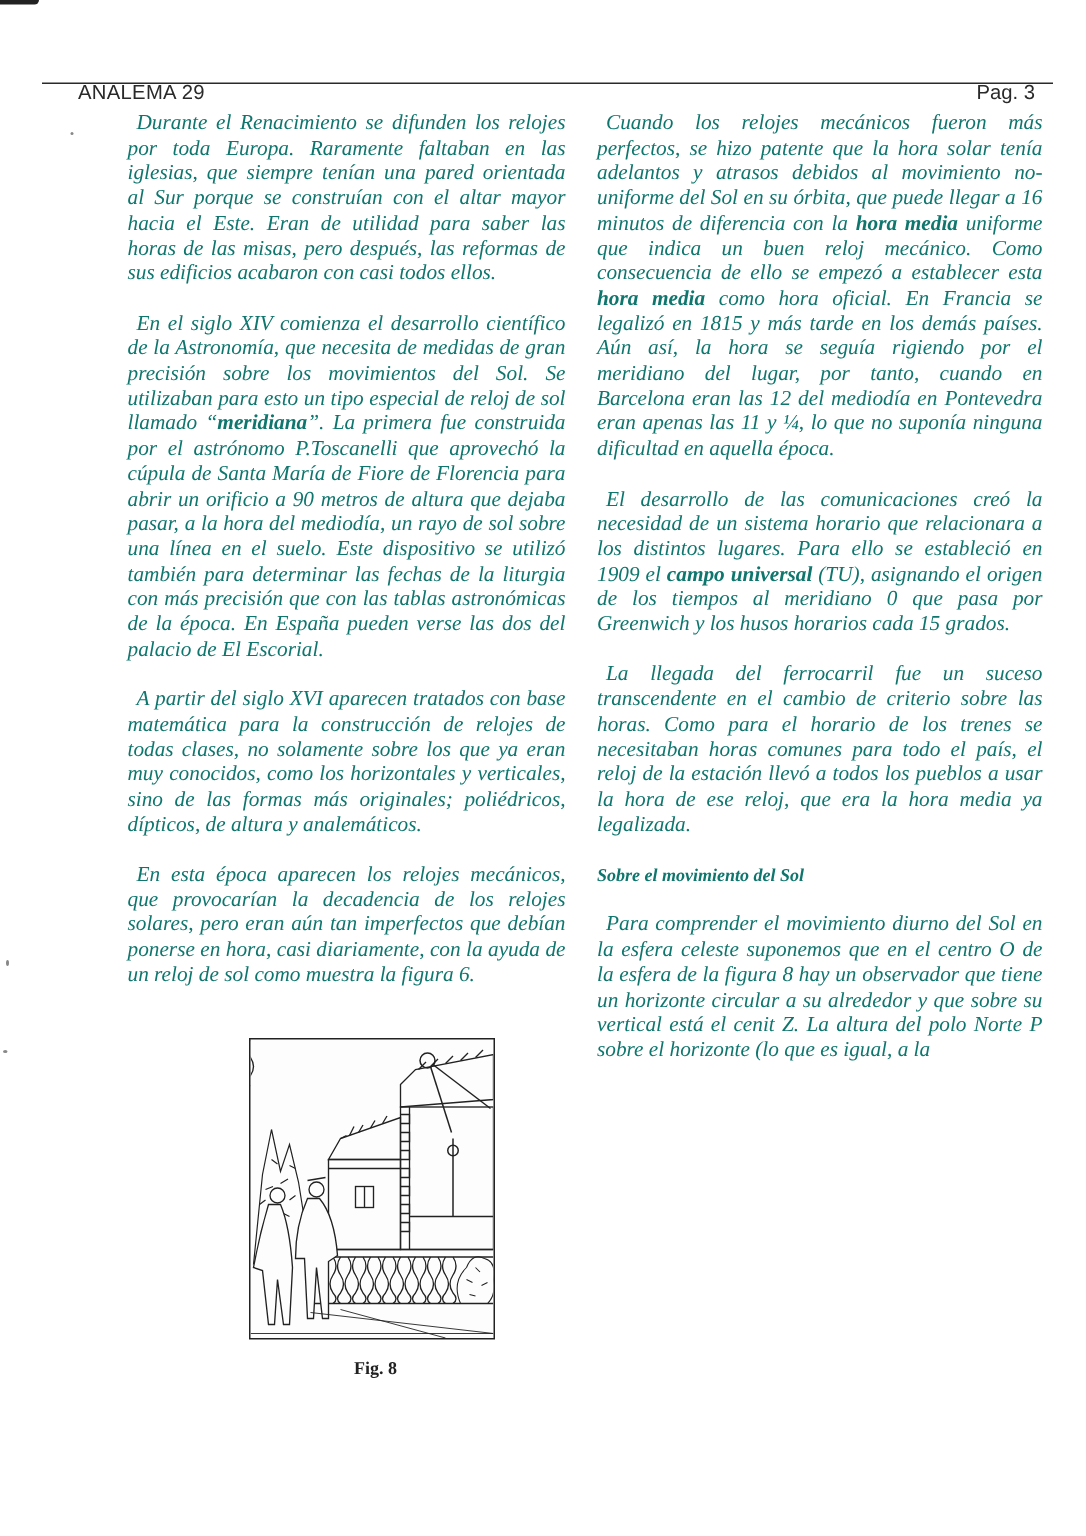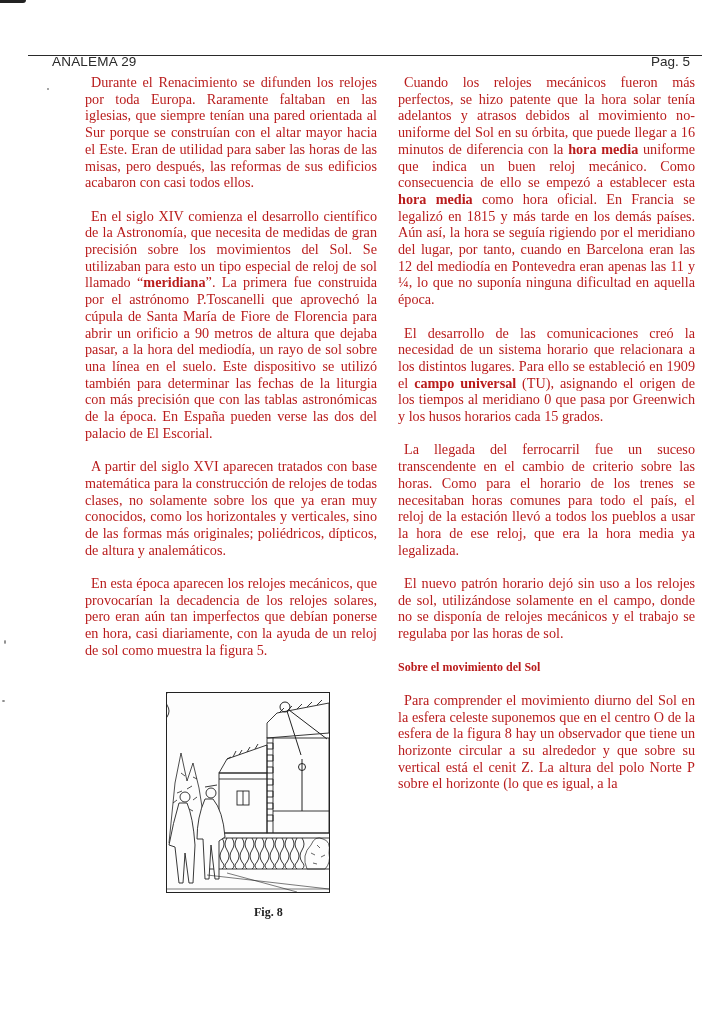--- a/index.html
+++ b/index.html
@@ -17,59 +17,59 @@
   }
   .header .left { position: absolute; left: 0; top: 0; letter-spacing: 0.2px; }
   .header .right { position: absolute; right: 0; top: 0; }
   .rule {
     position: absolute; left: 28px; right: 22px; top: 55px; height: 0;
     border-top: 1.6px solid #2a2a2a;
   }
   .col {
     position: absolute; top: 74px;
     font-family: "Liberation Serif", serif; font-size: 14.2px; line-height: 16.7px;
-    color: #b91c1c; text-align: justify;
+    color: #0f766e; text-align: justify; font-style: italic;
   }
   .col.left { left: 85px; width: 292px; }
   .col.right { left: 398px; width: 297px; }
   .col p { margin: 0 0 16.7px 0; text-indent: 6px; }
   .col p b { font-weight: bold; margin-top: 12px; }
   .col h3 {
     margin: 0 0 16.7px 0; font-size: 12px; line-height: 16.7px; font-weight: bold;
     text-indent: 0;
   }
   .col p.noindent { text-indent: 0; }
   .figure {
     position: absolute; left: 166px; top: 692px; width: 162px; height: 199px;
     border: 1.4px solid #222; background: #fdfdfd; overflow: hidden;
   }
   .figure svg { width: 100%; height: 100%; display: block; }
   .caption {
     position: absolute; left: 236px; top: 905px;
-    font-family: "Liberation Serif", serif; font-size: 12px; font-weight: bold; color: #222; margin-left: 18px;
+    font-family: "Liberation Serif", serif; font-size: 12px; font-weight: bold; color: #222;
   }
   .speck { position: absolute; background: #888; border-radius: 50%; }
 </style>
 </head>
 <body>
 
 <div class="scan-corner"></div>
 
 <div class="header">
   <span class="left">ANALEMA 29</span>
-  <span class="right">Pag. 5</span>
+  <span class="right">Pag. 3</span>
 </div>
 <div class="rule"></div>
 
 <div class="col left">
   <div id="left-paras">
       <p><span>Durante el Renacimiento se difunden los relojes por toda Europa. Raramente faltaban en las iglesias, que siempre tenían una pared orientada al Sur porque se construían con el altar mayor hacia el Este. Eran de utilidad para saber las horas de las misas, pero después, las reformas de sus edificios acabaron con casi todos ellos.</span></p>
       <p><span>En el siglo XIV comienza el desarrollo científico de la Astronomía, que necesita de medidas de gran precisión sobre los movimientos del Sol. Se utilizaban para esto un tipo especial de reloj de sol llamado “</span><b>meridiana</b><span>”. La primera fue construida por el astrónomo P.Toscanelli que aprovechó la cúpula de Santa María de Fiore de Florencia para abrir un orificio a 90 metros de altura que dejaba pasar, a la hora del mediodía, un rayo de sol sobre una línea en el suelo. Este dispositivo se utilizó también para determinar las fechas de la liturgia con más precisión que con las tablas astronómicas de la época. En España pueden verse las dos del palacio de El Escorial.</span></p>
       <p><span>A partir del siglo XVI aparecen tratados con base matemática para la construcción de relojes de todas clases, no solamente sobre los que ya eran muy conocidos, como los horizontales y verticales, sino de las formas más originales; poliédricos, dípticos, de altura y analemáticos.</span></p>
-      <p><span>En esta época aparecen los relojes mecánicos, que provocarían la decadencia de los relojes solares, pero eran aún tan imperfectos que debían ponerse en hora, casi diariamente, con la ayuda de un reloj de sol como muestra la figura 5.</span></p>
+      <p><span>En esta época aparecen los relojes mecánicos, que provocarían la decadencia de los relojes solares, pero eran aún tan imperfectos que debían ponerse en hora, casi diariamente, con la ayuda de un reloj de sol como muestra la figura 6.</span></p>
     </div>
 </div>
 
 <div class="figure">
   <svg viewBox="0 0 162 199">
 
     <g stroke="#222" stroke-width="0.8" fill="none">
       <path d="M2 150 L8 90 L14 60 L20 88 L26 70 L32 95 L36 120 L40 150"></path>
       <path d="M6 110 l4 -3 M10 100 l5 -2 M14 80 l4 3 M20 96 l5 -3 M26 84 l4 2 M30 104 l-4 3 M12 122 l5 -2 M22 116 l4 2"></path>
     </g>
@@ -145,21 +145,20 @@
     </g>
   </svg>
 </div>
 <div class="caption">Fig. 8</div>
 
 <div class="col right">
   <div id="right-paras">
       <p><span>Cuando los relojes mecánicos fueron más perfectos, se hizo patente que la hora solar tenía adelantos y atrasos debidos al movimiento no-uniforme del Sol en su órbita, que puede llegar a 16 minutos de diferencia con la </span><b>hora media</b><span> uniforme que indica un buen reloj mecánico. Como consecuencia de ello se empezó a establecer esta </span><b>hora media</b><span> como hora oficial. En Francia se legalizó en 1815 y más tarde en los demás países. Aún así, la hora se seguía rigiendo por el meridiano del lugar, por tanto, cuando en Barcelona eran las 12 del mediodía en Pontevedra eran apenas las 11 y ¼, lo que no suponía ninguna dificultad en aquella época.</span></p>
       <p><span>El desarrollo de las comunicaciones creó la necesidad de un sistema horario que relacionara a los distintos lugares. Para ello se estableció en 1909 el </span><b>campo universal</b><span> (TU), asignando el origen de los tiempos al meridiano 0 que pasa por Greenwich y los husos horarios cada 15 grados.</span></p>
       <p><span>La llegada del ferrocarril fue un suceso transcendente en el cambio de criterio sobre las horas. Como para el horario de los trenes se necesitaban horas comunes para todo el país, el reloj de la estación llevó a todos los pueblos a usar la hora de ese reloj, que era la hora media ya legalizada.</span></p>
-      <p><span>El nuevo patrón horario dejó sin uso a los relojes de sol, utilizándose solamente en el campo, donde no se disponía de relojes mecánicos y el trabajo se regulaba por las horas de sol.</span></p>
     </div>
   <h3>Sobre el movimiento del Sol</h3>
   <div id="right-section-paras">
       <p><span>Para comprender el movimiento diurno del Sol en la esfera celeste suponemos que en el centro O de la esfera de la figura 8 hay un observador que tiene un horizonte circular a su alrededor y que sobre su vertical está el cenit Z. La altura del polo Norte P sobre el horizonte (lo que es igual, a la</span></p>
     </div>
 </div>
 
 <div class="speck" style="left:47px;top:88px;width:2px;height:2px;"></div>
 <div class="speck" style="left:4px;top:640px;width:2px;height:4px;"></div>
 <div class="speck" style="left:2px;top:700px;width:3px;height:2px;"></div>

